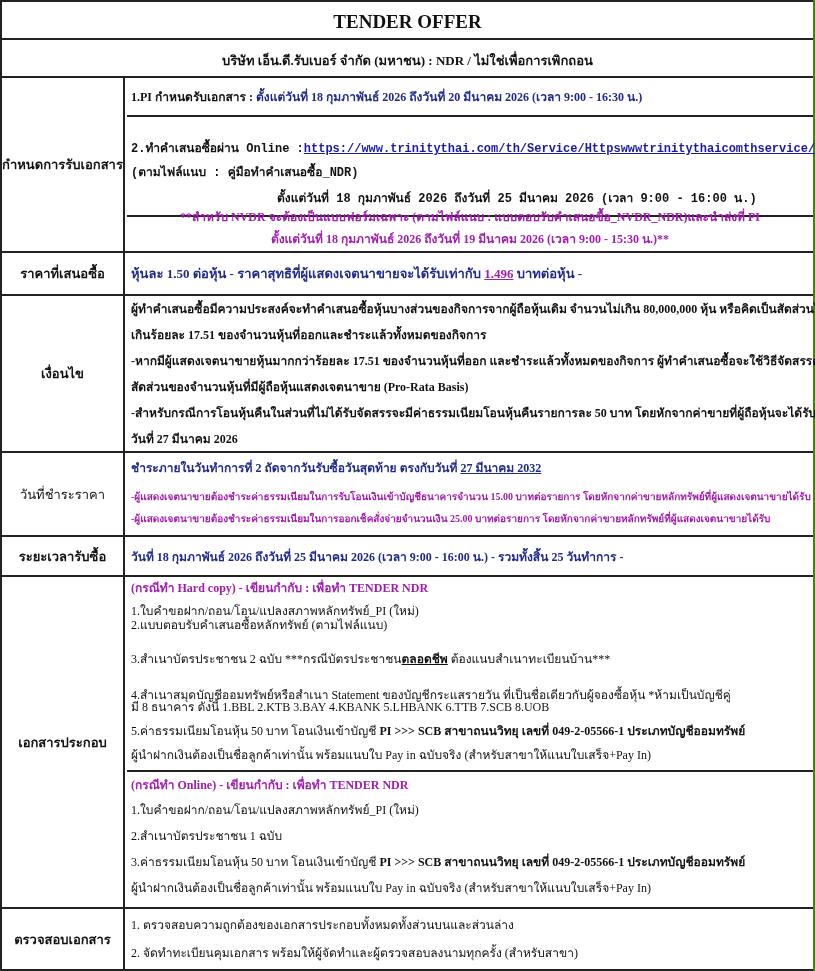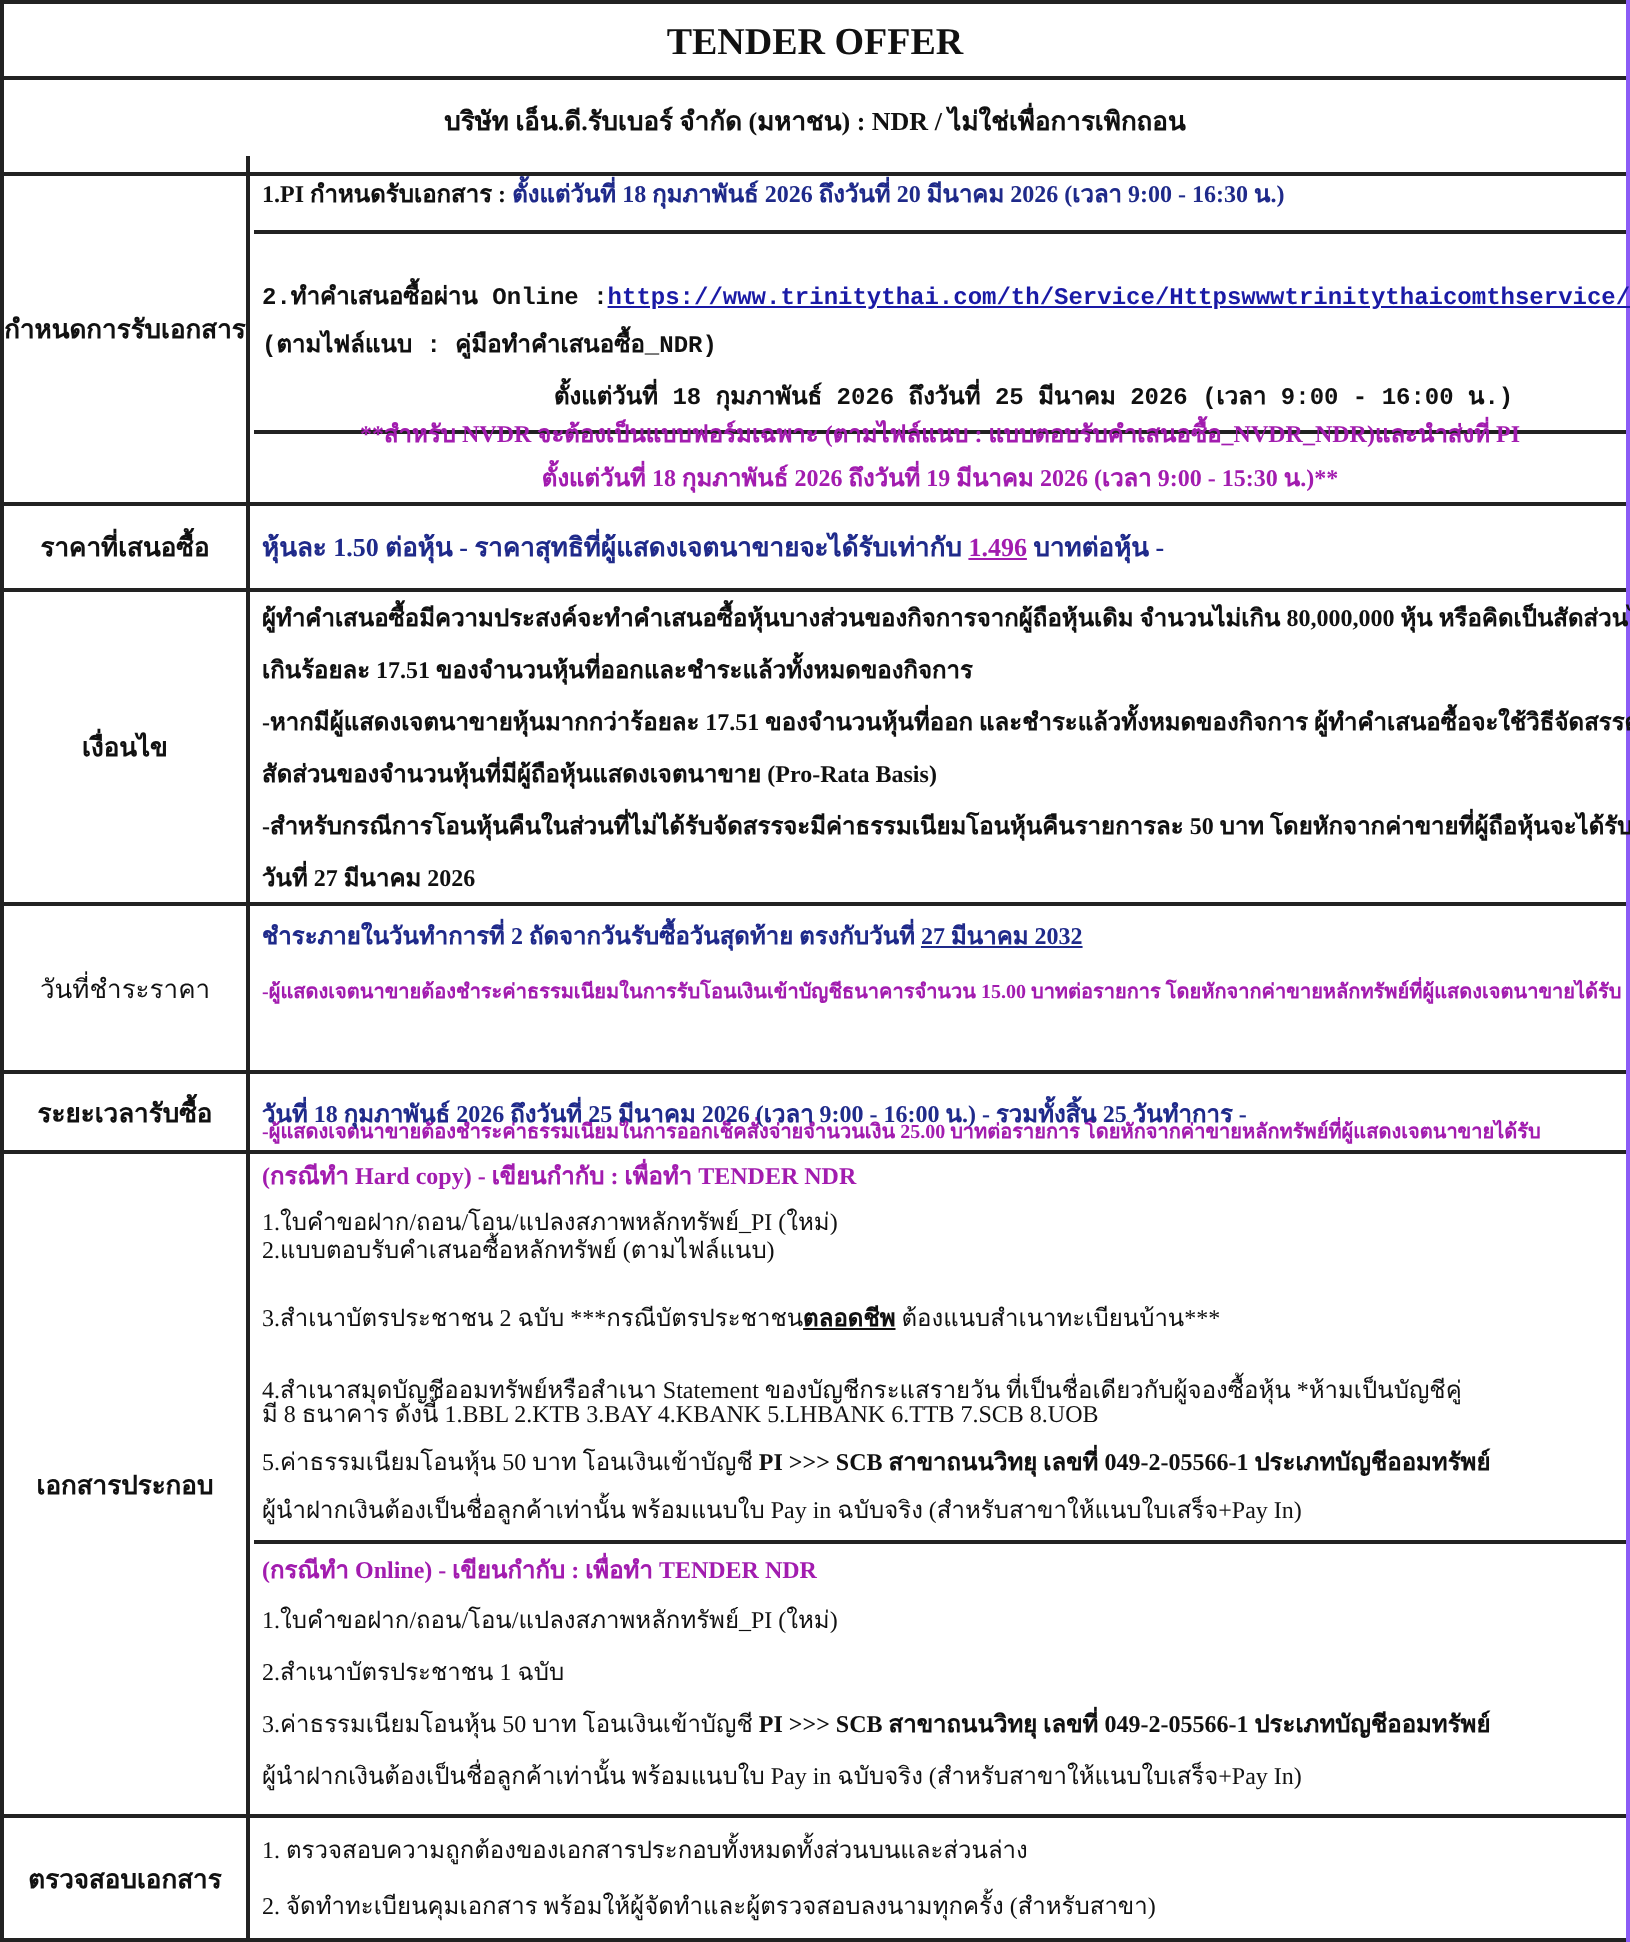--- a/index.html
+++ b/index.html
@@ -1,18 +1,18 @@
 <!DOCTYPE html>
 <html><head>
 <meta charset="utf-8">
 <style>
   * { box-sizing: border-box; margin: 0; padding: 0; }
   html, body { width: 815px; height: 971px; background: #ffffff; overflow: hidden; }
   body { font-family: "Liberation Serif", "DejaVu Serif", serif; color: #111; }
-  .sheet { position: absolute; left: 0; top: 0; width: 815px; height: 971px; border-left: 2px solid #222; border-right: 2px solid #8b5cf6; }
+  .sheet { position: absolute; left: 0; top: 0; width: 815px; height: 971px; border-left: 2px solid #222; border-right: 2px solid #4d7c0f; }
   .row { position: absolute; left: 0; width: 811px; border-bottom: 2px solid #222; }
   .lab { position: absolute; left: 0; top: 0; bottom: 0; width: 123px; border-right: 2px solid #222; display: flex; align-items: center; justify-content: center; font-weight: bold; font-size: 13px; text-align: center; }
   .lab.normal { font-weight: normal; }
   .cnt { position: absolute; left: 125px; right: 0; top: 0; bottom: 0; padding-left: 4px; }
   .ln { position: absolute; left: 4px; right: 4px; font-size: 12px; white-space: nowrap; line-height: 16px; }
   .b { font-weight: bold; }
   .blue { color: #1f2a8a; }
   .red { color: #a21caf; }
   .link { color: #1a1aa6; text-decoration: underline; font-weight: bold; }
   .ul { text-decoration: underline; }
@@ -24,21 +24,21 @@
 </style>
 </head>
 <body>
 
 <div class="sheet">
 
   <div class="row" style="top:0;height:40px;border-top:2px solid #222;">
     <div class="title" style="position:absolute;left:0;right:0;top:9px;">TENDER OFFER</div>
   </div>
 
-  <div class="row" style="top:40px;height:48px;">
+  <div class="row" style="top:40px;height:38px;">
     <div class="sub" style="position:absolute;left:0;right:0;top:10px;">บริษัท เอ็น.ดี.รับเบอร์ จำกัด (มหาชน) : NDR / ไม่ใช่เพื่อการเพิกถอน</div>
   </div>
 
   <div class="row" style="top:78px;height:175px;">
     <div class="lab">กำหนดการรับเอกสาร</div>
     <div class="cnt">
       <div class="inner" style="top:0;height:39px;">
         <div class="ln b" style="top:11px;">
           <span>1.PI กำหนดรับเอกสาร : </span><span class="blue">ตั้งแต่วันที่ 18 กุมภาพันธ์ 2026 ถึงวันที่ 20 มีนาคม 2026 (เวลา 9:00 - 16:30 น.)</span>
         </div>
@@ -78,21 +78,21 @@
     </div>
   </div>
 
   <div class="row" style="top:453px;height:84px;">
     <div class="lab normal">วันที่ชำระราคา</div>
     <div class="cnt">
       <div class="ln b blue" style="top:7px;">
         <span>ชำระภายในวันทำการที่ 2 ถัดจากวันรับซื้อวันสุดท้าย ตรงกับวันที่ </span><span class="ul">27 มีนาคม 2032</span>
       </div>
       <div class="ln b red small" style="top:36px;">-ผู้แสดงเจตนาขายต้องชำระค่าธรรมเนียมในการรับโอนเงินเข้าบัญชีธนาคารจำนวน 15.00 บาทต่อรายการ โดยหักจากค่าขายหลักทรัพย์ที่ผู้แสดงเจตนาขายได้รับ</div>
-      <div class="ln b red small" style="top:58px;margin-top:48px;">-ผู้แสดงเจตนาขายต้องชำระค่าธรรมเนียมในการออกเช็คสั่งจ่ายจำนวนเงิน 25.00 บาทต่อรายการ โดยหักจากค่าขายหลักทรัพย์ที่ผู้แสดงเจตนาขายได้รับ</div>
+      <div class="ln b red small" style="top:58px;">-ผู้แสดงเจตนาขายต้องชำระค่าธรรมเนียมในการออกเช็คสั่งจ่ายจำนวนเงิน 25.00 บาทต่อรายการ โดยหักจากค่าขายหลักทรัพย์ที่ผู้แสดงเจตนาขายได้รับ</div>
     </div>
   </div>
 
   <div class="row" style="top:537px;height:40px;">
     <div class="lab">ระยะเวลารับซื้อ</div>
     <div class="cnt">
       <div class="ln b blue" style="top:12px;">วันที่ 18 กุมภาพันธ์ 2026 ถึงวันที่  25 มีนาคม 2026  (เวลา 9:00 - 16:00 น.) - รวมทั้งสิ้น 25 วันทำการ -</div>
     </div>
   </div>
 

